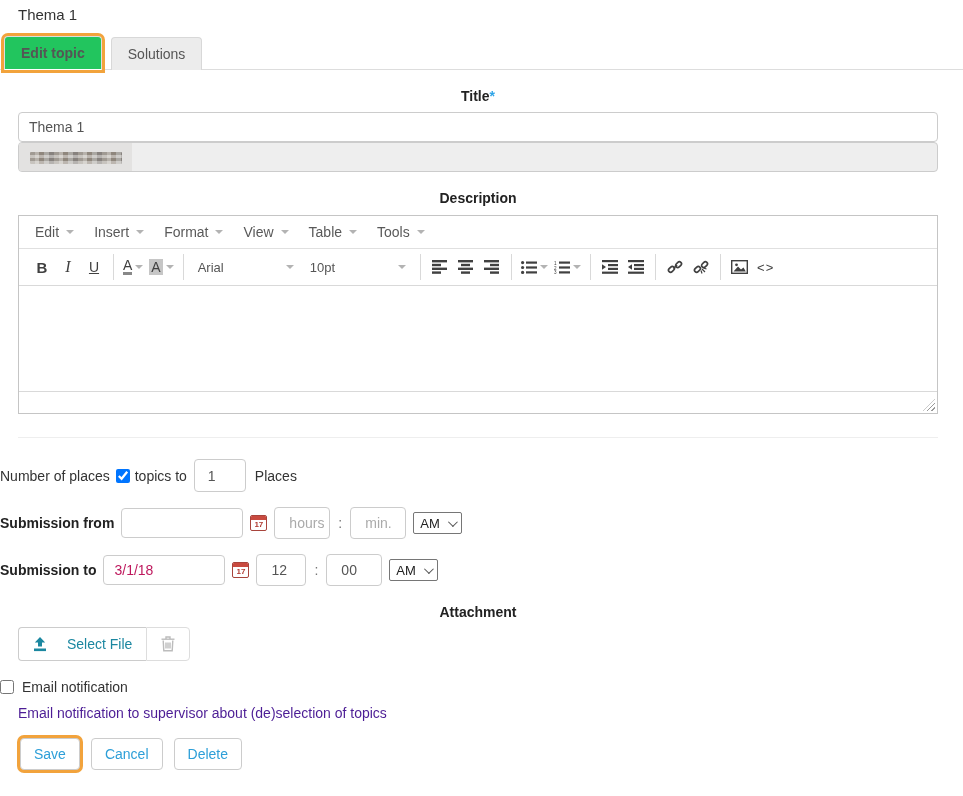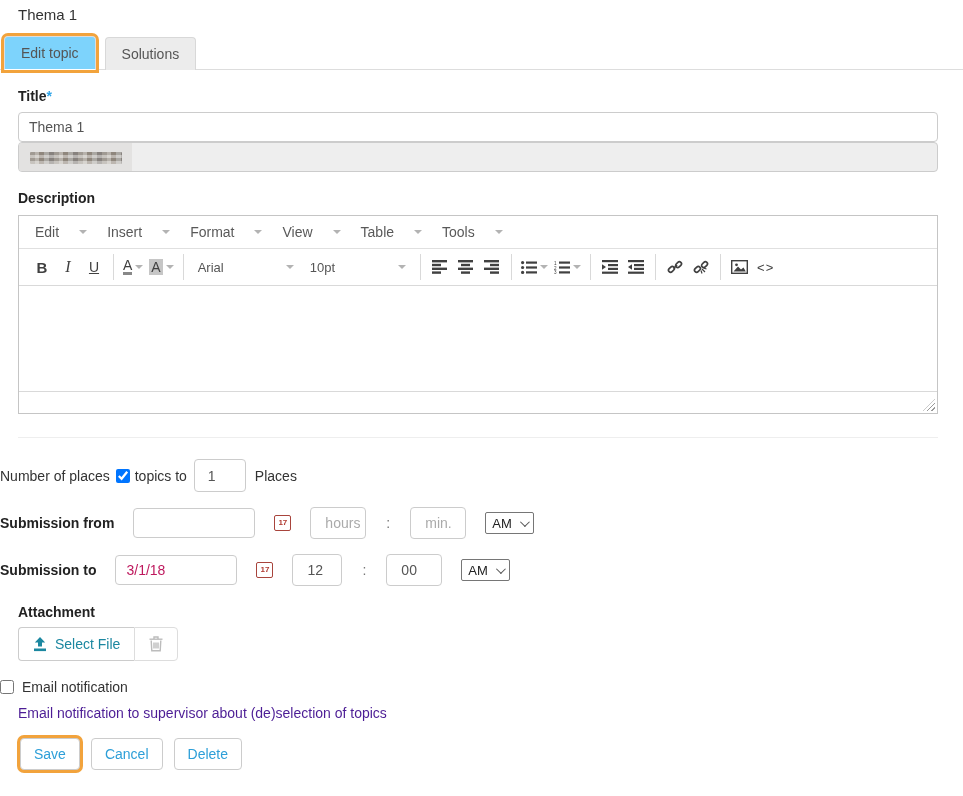--- a/index.html
+++ b/index.html
@@ -14,26 +14,26 @@
 
   .page-title { font-size: 15px; font-weight: 400; color:#333; margin: 6px 0 13px 18px; }
 
   
   .tabbar { padding-left: 4px; border-bottom: 1px solid #ddd; display:flex; align-items:flex-end; }
   .tab {
     background:#ececec; border:1px solid #d8d8d8; border-bottom: none;
     border-radius: 4px 4px 0 0; color:#555; padding: 8px 16px; margin-right: 9px;
     margin-bottom: -1px; cursor: pointer; white-space: nowrap;
   }
-  .tab.active { background:#7dd3fc; border:1px solid #ddd; border-bottom:1px solid #fff; }
+  .tab.active { background:#22c55e; border:1px solid #ddd; border-bottom:1px solid #fff;font-weight:bold; }
   .hl { box-shadow: 0 0 0 3px #f2a33c; position: relative; z-index: 2; }
 
   
   .field { margin-left: 18px; width: 920px; }
-  .flabel { font-weight: 700; color:#222; margin: 18px 0 8px; }
+  .flabel { font-weight: 700; color:#222; margin: 18px 0 8px; text-align: center; }
   .req { color:#2fa4e7; font-weight: 700; }
   .txt-input {
     width: 100%; height: 30px; border:1px solid #ccc; border-radius: 4px;
     font-family: inherit; font-size: 14px; color:#555; padding: 0 10px; background:#fff;
     outline: none;
   }
   .txt-input:disabled, .txt-input.disabled { background:#eee; }
 
   .sup-wrap { position: relative; width:100%; height:30px; border:1px solid #ccc; border-radius:4px; background:#eee; overflow:hidden; }
   .sup-patch { position:absolute; left:0; top:0; height:100%; width:113px; background:#e3e2e1; }
@@ -41,21 +41,21 @@
     position:absolute; left:11px; top:9px; width:92px; height:12px;
     background:
       repeating-linear-gradient(0deg, rgba(255,255,255,.35) 0 3px, rgba(0,0,0,0.06) 3px 6px),
       repeating-linear-gradient(90deg, #aaa49c 0 5px, #c2bdb6 5px 9px, #988f85 9px 14px, #b5b2ad 14px 19px, #8f8a86 19px 24px);
     filter: blur(0.6px); border-radius:1px;
   }
 
   
   .editor { margin-top: 9px; border: 1px solid #c5c5c5; background:#fff; }
   .menubar { display:flex; align-items:center; padding: 0 6px; height: 33px; border-bottom:1px solid #e0e0e0; }
-  .menu-item { display:flex; align-items:center; gap:20px; padding: 6px 10px; color:#595959; cursor:pointer; }
+  .menu-item { display:flex; align-items:center; gap:7px; padding: 6px 10px; color:#595959; cursor:pointer; }
   .caret { width:0; height:0; border-left:4px solid transparent; border-right:4px solid transparent; border-top:4px solid #b3b3b3; }
   .toolbar { display:flex; align-items:center; height: 37px; border-bottom:1px solid #d9d9d9; padding-left: 4px; }
   .tb-group { display:flex; align-items:center; height: 26px; padding: 0 6px; border-right:1px solid #d9d9d9; }
   .tb-group:last-child { border-right:none; }
   .tb-btn {
     min-width: 26px; height: 26px; display:flex; align-items:center; justify-content:center;
     color:#404040; cursor:pointer; border-radius:2px; gap:3px; padding: 0 3px;
   }
   .bold-l { font-weight: 700; font-size: 15px; }
   .italic-l { font-style: italic; font-family:"Liberation Serif","DejaVu Serif",serif; font-size:16px; }
@@ -76,42 +76,42 @@
   svg.ticon { display:block; }
 
   .divider { margin: 23px 0 0 18px; width: 920px; border:none; border-top:1px solid #eee; }
 
   
   .row { display:flex; align-items:center; }
   .places-row { margin-top: 21px; }
   .num-input { width: 52px; height: 33px; border:1px solid #ccc; border-radius:4px; font-size:14px; color:#555; padding:0 0 0 13px; margin: 0 9px 0 7px; }
   input[type="checkbox"] { width: 14px; height: 14px; margin: 0 5px 0 6px; }
 
-  .sub-row { margin-top: 15px; gap: 19px; }
+  .sub-row { margin-top: 15px; gap: 7px; }
   .sub-label { font-weight: 700; color:#222; white-space: nowrap; }
   .date-input { width: 122px; height: 30px; border:1px solid #ccc; border-radius:4px; color:#be185d; font-size:14px; padding:0 10px; font-family:inherit;}
   .time-input { width: 56px; height: 32px; border:1px solid #ccc; border-radius:4px; color:#555; font-size:14px; text-align:left; padding:0 0 0 14px; font-family:inherit;}
   .time-input::placeholder { color:#aaa; }
   .colon { color:#777; padding: 0 1px; }
   .cal {
     width: 17px; height: 16px; border:1px solid #a8443c; background:#fff; border-radius:2px;
-    display:flex; flex-direction:row; cursor:pointer; overflow:hidden;
+    display:flex; flex-direction:column; cursor:pointer; overflow:hidden;
   }
   .cal-top { height: 4px; background:#c94a3f; }
   .cal-num { flex:1; display:flex; align-items:center; justify-content:center; font-size:8px; font-weight:700; color:#b03a31; line-height:1; }
   .fake-select {
     display:inline-flex; align-items:center; gap: 8px; height: 22px; padding: 0 6px;
     border: 1px solid #767676; border-radius: 2px; background:#fff; color:#222; font-size: 13px; cursor:pointer;
   }
   .chev { width: 7px; height: 7px; border-right:1.5px solid #555; border-bottom:1.5px solid #555; transform: rotate(45deg) translateY(-2px); }
 
   
   .att-group { margin: 7px 0 0 18px; display:inline-flex; }
   .att-btn {
-    display:inline-flex; align-items:center; gap: 8px; background:#fff; border:1px solid #ccc;
+    display:inline-flex; align-items:center; gap: 20px; background:#fff; border:1px solid #ccc;
     padding: 0 14px; height: 34px; font-size: 14px; cursor:pointer;
   }
   .att-btn.file { color:#1b87a0; border-radius: 4px 0 0 4px; border-right:none; }
   .att-btn.trash { border-left:1px solid #ddd; border-radius: 0 4px 4px 0; border-color:#ddd; cursor:default; }
 
   .email-row { margin-top: 18px; }
   .email-row input[type="checkbox"] { margin: 0 8px 0 0; }
   .help-text { margin: 10px 0 0 18px; color:#4c1d95; }
 
   

